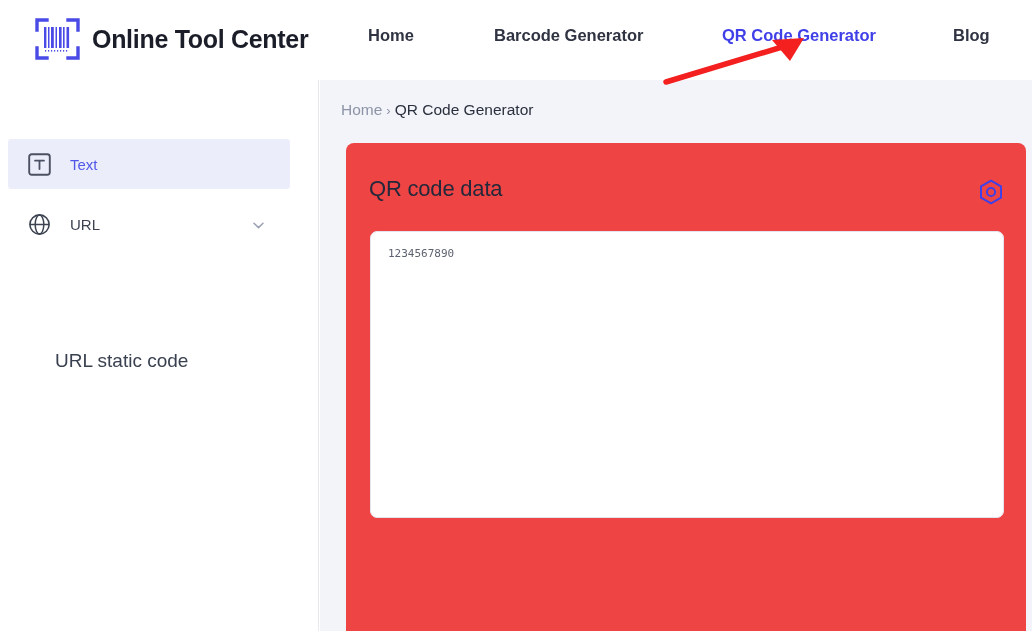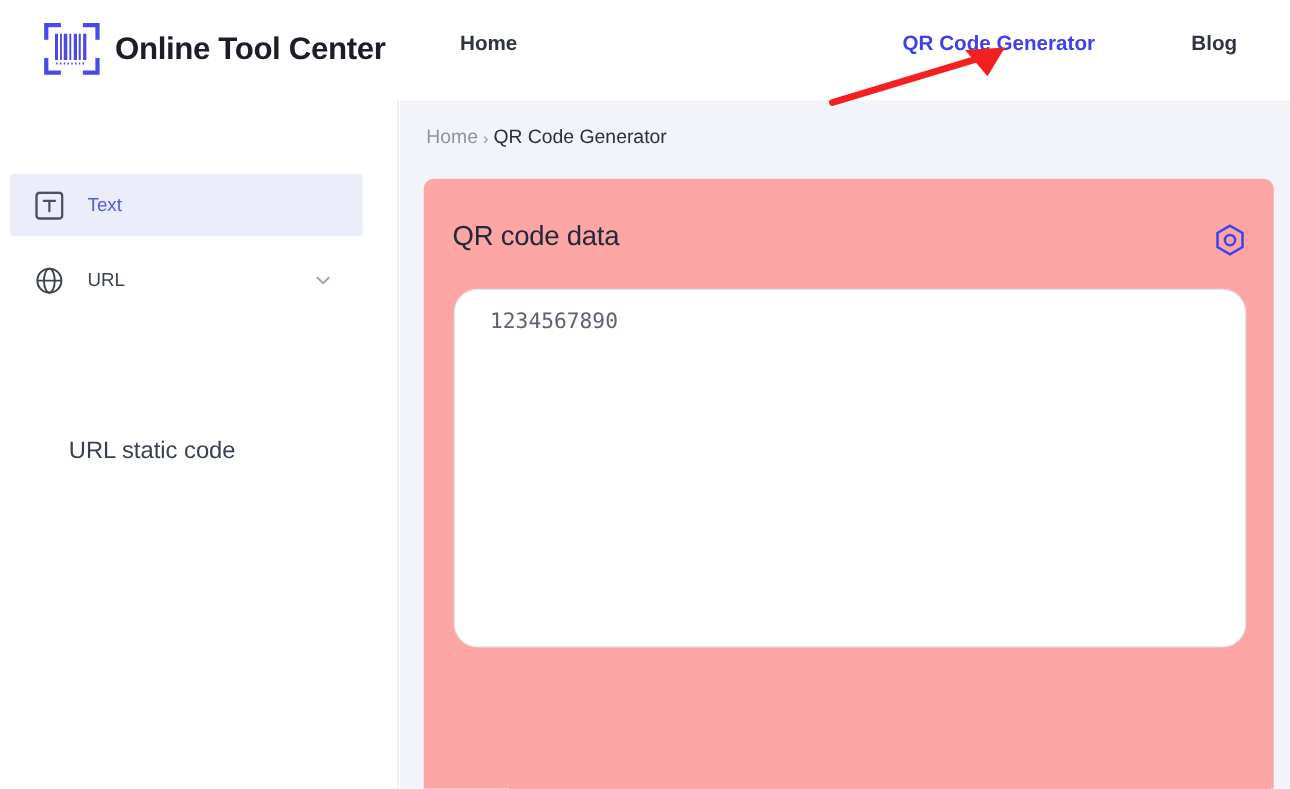--- a/index.html
+++ b/index.html
@@ -83,40 +83,40 @@
   }
   .breadcrumb {
     position:absolute; left:21px; top:21px;
     display:flex; align-items:center; font-size:15.5px;
   }
   .crumb-home { color:#8d94a6; cursor:pointer; }
   .crumb-sep  { color:#8d94a6; margin:0 4px; font-size:13px; }
   .crumb-cur  { color:#2a2f3d; }
 
   .card {
-    position:absolute; left:19px; top:63px; width:680px; height:488px;
-    background:#fca5a5; border-radius:8px 8px 0 0;
+    position:absolute; left:26px; top:63px; width:680px; height:488px;
+    background:#ef4444; border-radius:8px 8px 0 0;
   }
   .card-head {
     position:absolute; left:23px; top:33px; right:22px; height:34px;
   }
   .card-title {
     font-size:22px; color:#23283a; letter-spacing:-0.2px;
   }
   .settings-btn {
     position:absolute; right:0; top:3px;
     width:26px; height:26px; cursor:pointer;
   }
   .qr-textarea {
     position:absolute; left:24px; top:88px; width:634px; height:287px;
-    border:1px solid #e3e4f0; border-radius:19px;
+    border:1px solid #e3e4f0; border-radius:7px;
     background:#ffffff; resize:none; outline:none;
-    padding:14px 28px;
+    padding:14px 17px;
     font-family:"DejaVu Sans Mono", monospace;
-    font-size:17px; color:#5d6270; line-height:1.4;
+    font-size:11px; color:#5d6270; line-height:1.4;
   }
 </style>
 </head>
 <body>
 
 <div class="page">
 
   <div class="header">
 
     <div class="brand">
@@ -147,20 +147,21 @@
             <rect x="29" y="34" width="1.2" height="1.6"></rect>
             <rect x="32" y="34" width="1.2" height="1.6"></rect>
           </g>
         </svg>
       </span>
       <span class="brand-name">Online Tool Center</span>
     </div>
 
     <nav class="nav">
       <a class="nav-item nav-home">Home</a>
+      <a class="nav-item nav-bar">Barcode Generator</a>
       <a class="nav-item nav-qr active">QR Code Generator</a>
       <a class="nav-item nav-blog">Blog</a>
     </nav>
 
     <svg class="arrow-anno" viewBox="0 0 180 62">
       <path d="M20 52 L146 14" stroke="#f42020" stroke-width="5.5" stroke-linecap="round" fill="none"></path>
       <path d="M158 8 L126 10 L144 31 Z" fill="#f42020"></path>
     </svg>
   </div>
 

